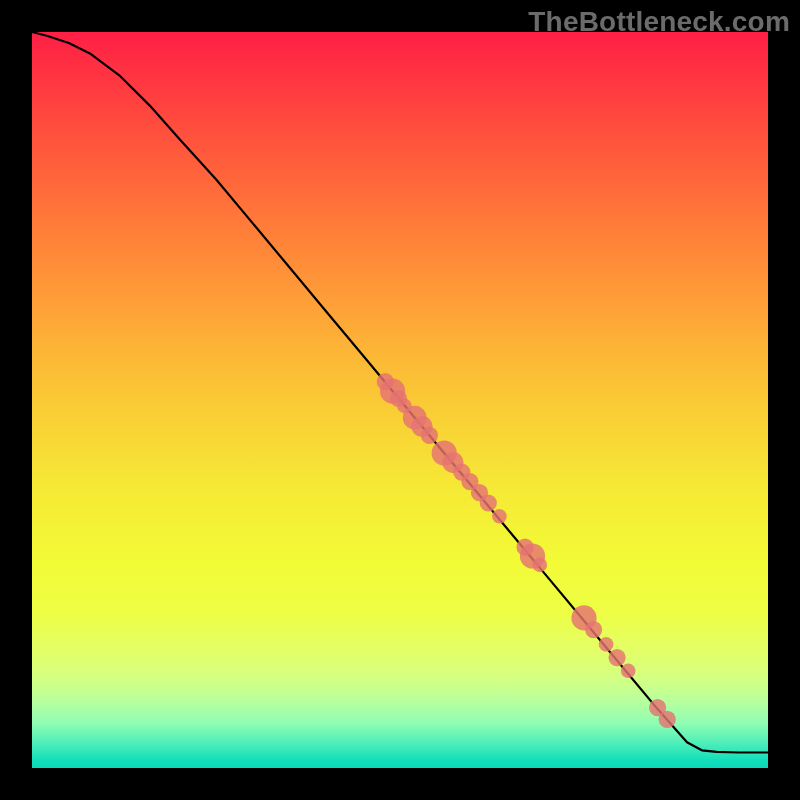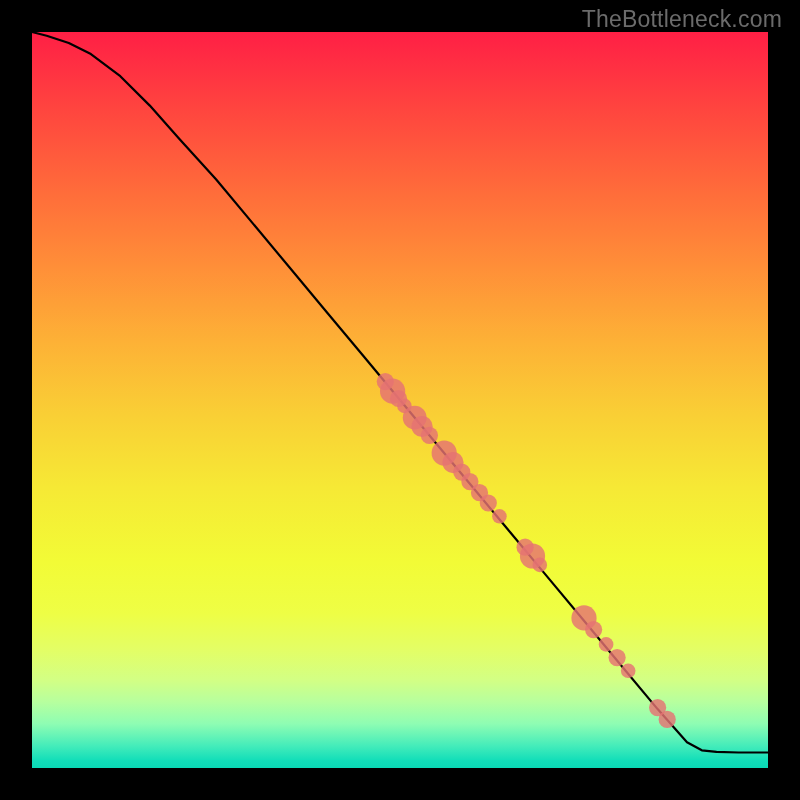--- a/index.html
+++ b/index.html
@@ -39,23 +39,23 @@
       #b7ff9e 91%,
       #8efdb3 94%,
       #44ecba 97%,
       #11deb9 99%,
       #0ad9b6 100%
     );
   }
   .watermark {
     position: absolute;
     top: 6px;
-    right: 18px;
-    font-size: 23px;
-    font-weight: 400;
+    right: 10px;
+    font-size: 28px;
+    font-weight: 700;
     color: #6b6b6b;
     letter-spacing: 0.2px;
     user-select: none;
   }
   svg.curve {
     position: absolute;
     left: 0;
     top: 0;
     width: 736px;
     height: 736px;

